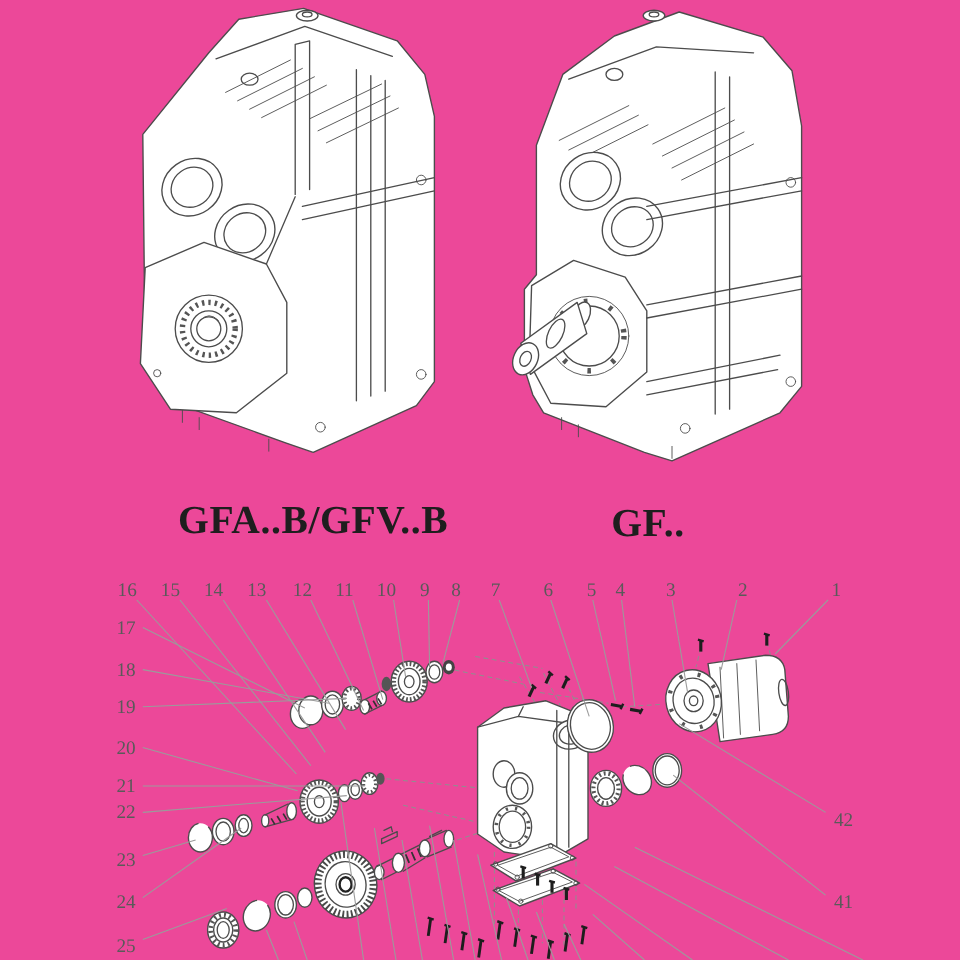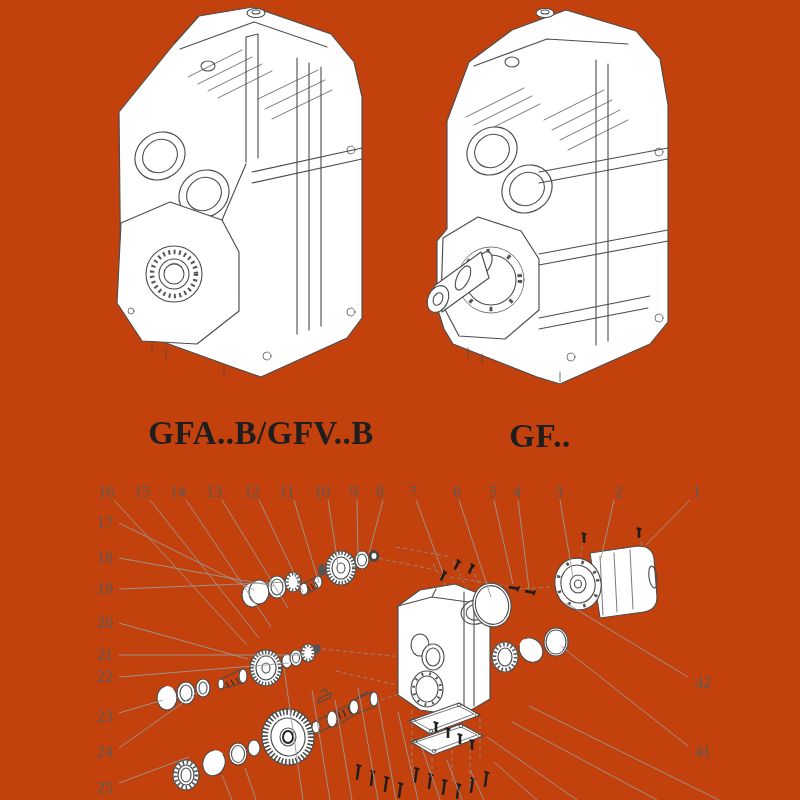--- a/index.html
+++ b/index.html
@@ -1,16 +1,16 @@
 <!DOCTYPE html>
 <html><head>
 <meta charset="utf-8">
 <style>
   html,body{margin:0;padding:0;background:#ffffff;}
-  #page{position:relative;width:800px;height:800px;background:#c2410c;overflow:hidden;}
+  #page{position:relative;width:800px;height:800px;background:#ec4899;overflow:hidden;}
   svg{display:block}
   .model-label{font-family:"Liberation Serif",serif;font-weight:bold;font-size:33px;fill:#1e1e1e;text-anchor:middle;letter-spacing:.5px}
   .callout-num{font-family:"Liberation Serif",serif;font-size:16px;fill:#5a5a5a;text-anchor:middle}
   .ln{fill:none;stroke:#4c4c4c;stroke-width:1.1;stroke-linejoin:round;stroke-linecap:round}
   .lnf{fill:#ffffff;stroke:#4c4c4c;stroke-width:1.15;stroke-linejoin:round}
   .thin{stroke-width:.75}
   .leader{stroke:#9b9b9b;stroke-width:.9;fill:none}
   .dash{stroke:#8f8f8f;stroke-width:.85;stroke-dasharray:4 3;fill:none}
 </style>
 </head>

